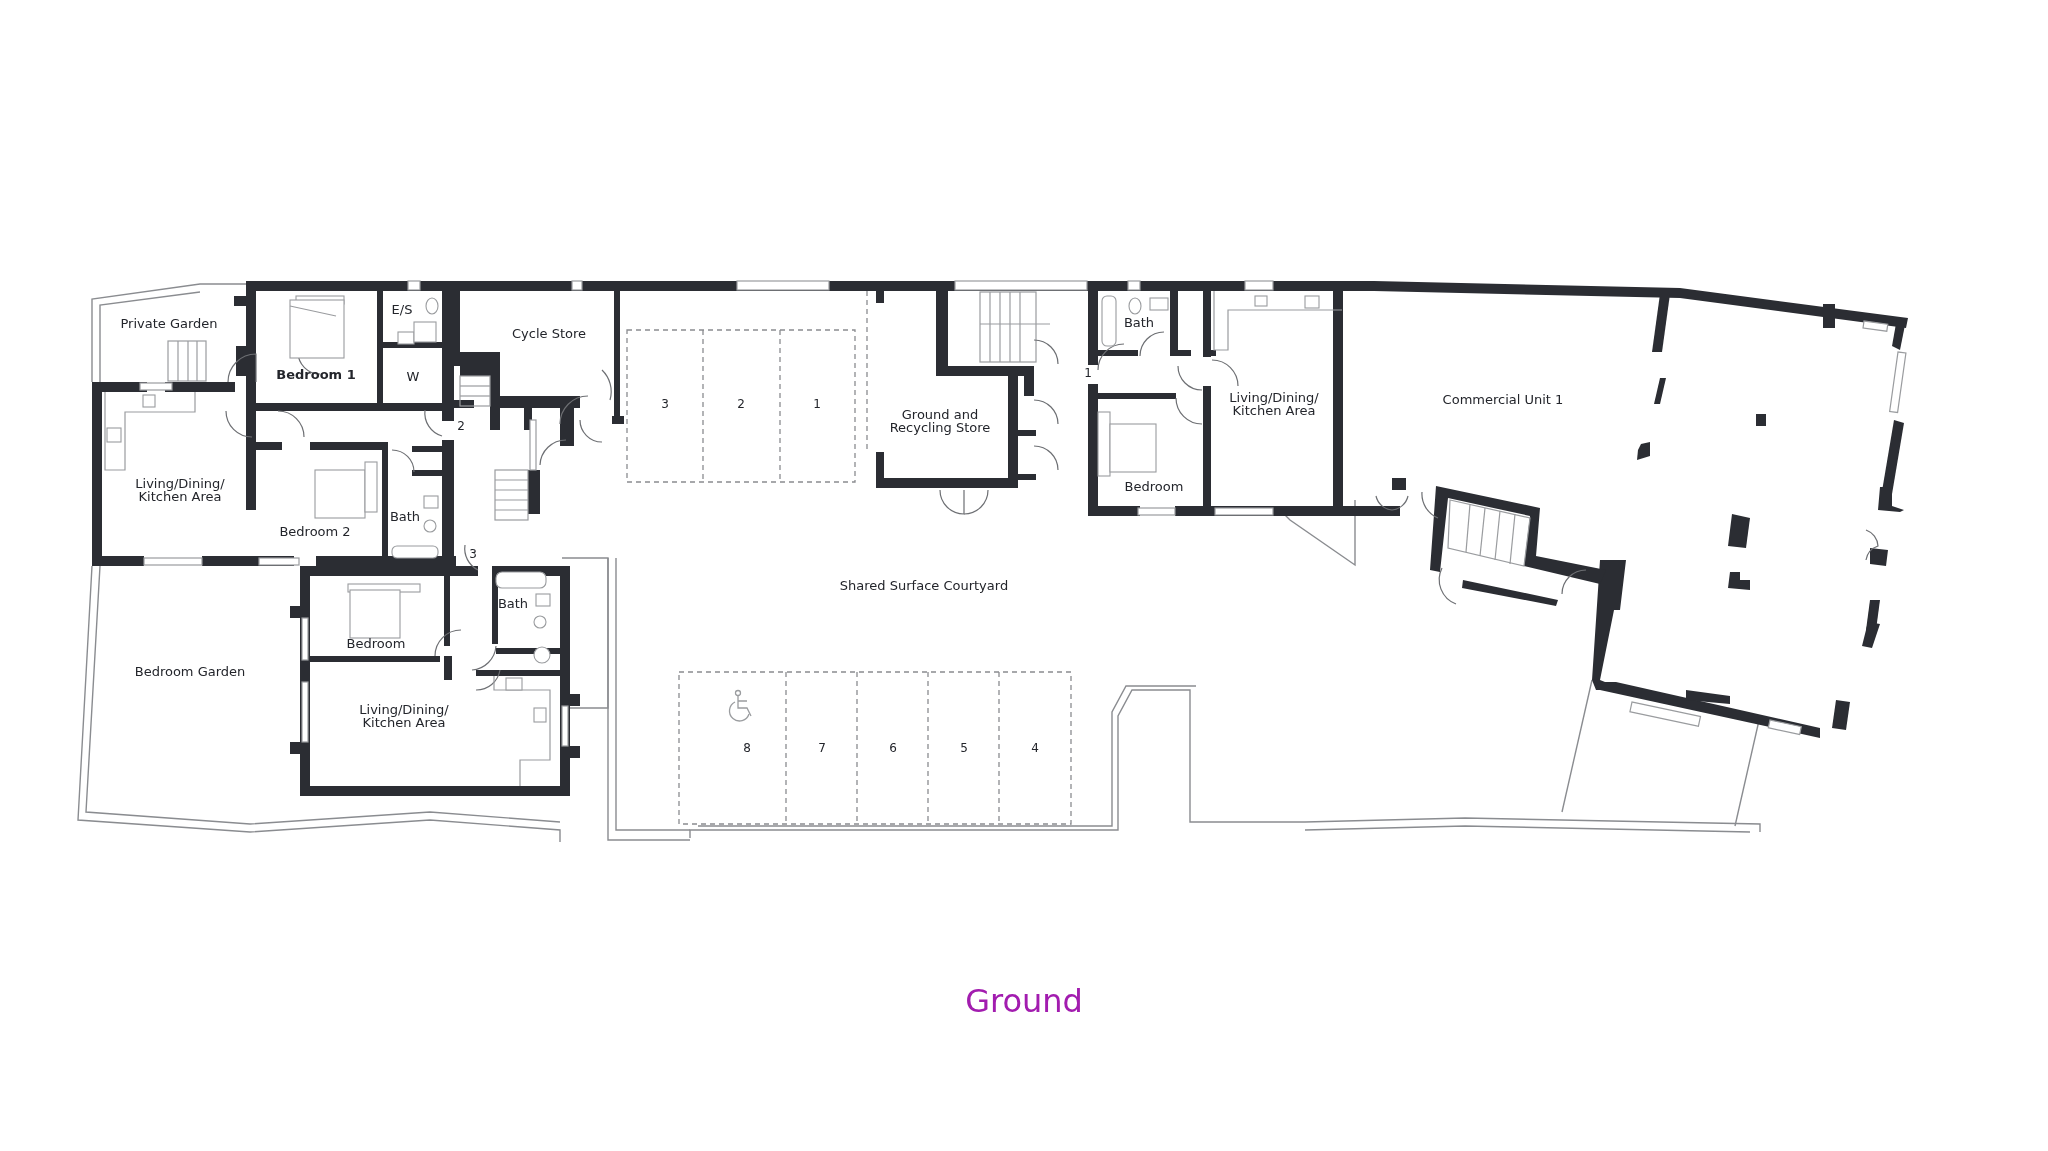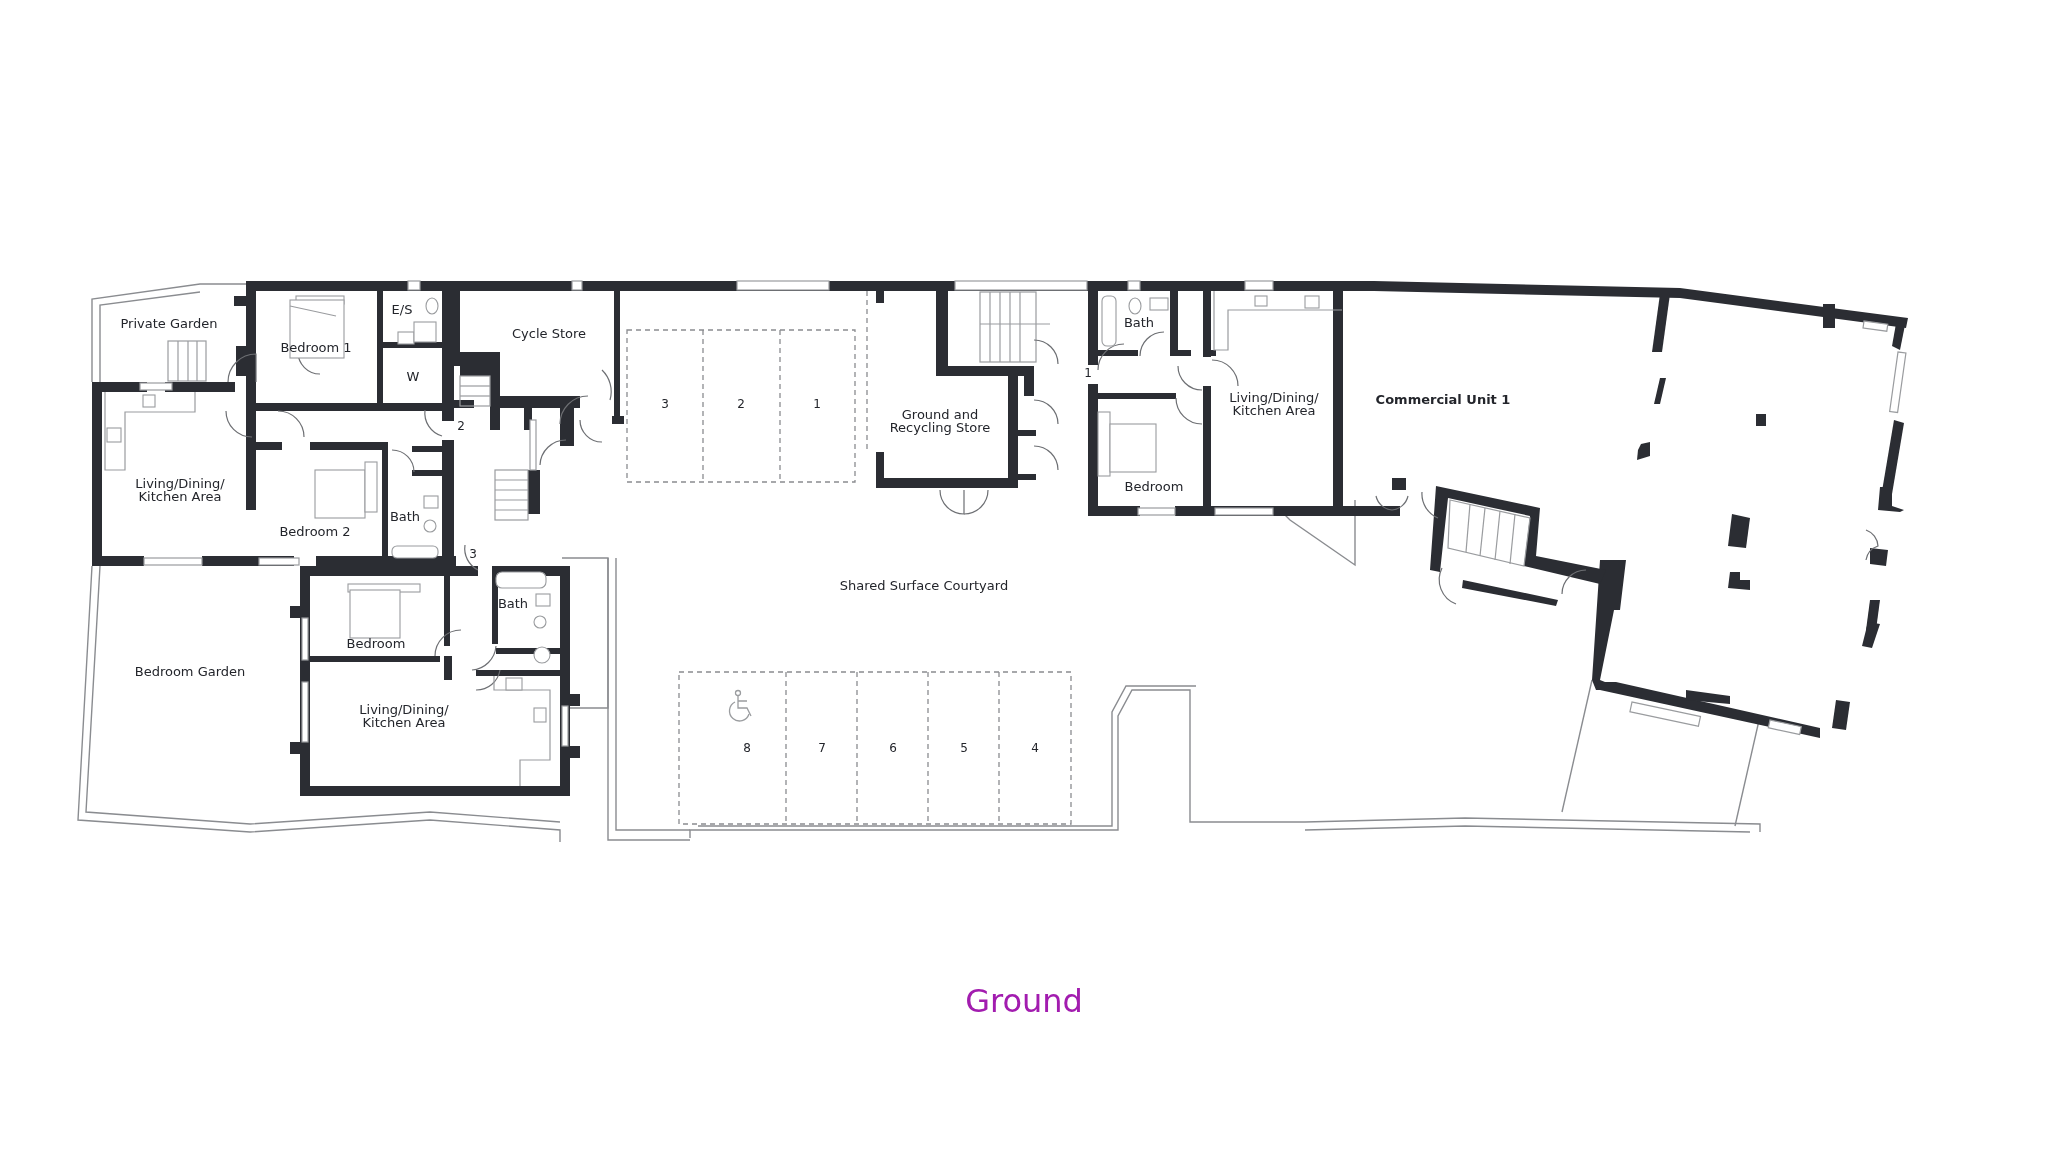--- a/index.html
+++ b/index.html
@@ -275,21 +275,21 @@
   </g>
 
   <g transform="translate(735,690)" fill="none" stroke="#9a9c9f" stroke-width="1.3">
     <circle cx="3" cy="3" r="2.5"></circle>
     <path d="M3,6 L3,18 L12,18 L16,26 M3,11 L12,11"></path>
     <path d="M0,12 A10,10 0 1 0 14,24"></path>
   </g>
 </svg>
 
 <div class="lbl" style="left:169px;top:323px;">Private Garden</div>
-<div class="lbl" style="left:316px;top:347px;">Bedroom 1</div>
+<div class="lbl" style="left:316px;top:374px;font-weight:bold;">Bedroom 1</div>
 <div class="lbl" style="left:402px;top:309px;">E/S</div>
 <div class="lbl" style="left:413px;top:376px;">W</div>
 <div class="lbl" style="left:180px;top:490px;">
   <div>Living/Dining/</div>
   <div>Kitchen Area</div>
 </div>
 <div class="lbl" style="left:315px;top:531px;">Bedroom 2</div>
 <div class="lbl" style="left:405px;top:516px;">Bath</div>
 <div class="lbl" style="left:190px;top:671px;">Bedroom Garden</div>
 <div class="lbl" style="left:376px;top:643px;">Bedroom</div>
@@ -302,21 +302,21 @@
 <div class="lbl" style="left:940px;top:421px;">
   <div>Ground and</div>
   <div>Recycling Store</div>
 </div>
 <div class="lbl" style="left:1139px;top:322px;">Bath</div>
 <div class="lbl" style="left:1154px;top:486px;">Bedroom</div>
 <div class="lbl" style="left:1274px;top:404px;">
   <div>Living/Dining/</div>
   <div>Kitchen Area</div>
 </div>
-<div class="lbl" style="left:1443px;top:399px;font-weight:bold;">Commercial Unit 1</div>
+<div class="lbl" style="left:1503px;top:399px;">Commercial Unit 1</div>
 <div class="lbl" style="left:924px;top:585px;text-align:right;">Shared Surface Courtyard</div>
 
 <div class="num" style="left:1088px;top:373px;">1</div>
 <div class="num" style="left:461px;top:426px;">2</div>
 <div class="num" style="left:473px;top:554px;">3</div>
 
 <div class="num" style="left:665px;top:404px;">3</div>
 <div class="num" style="left:741px;top:404px;">2</div>
 <div class="num" style="left:817px;top:404px;">1</div>
 

